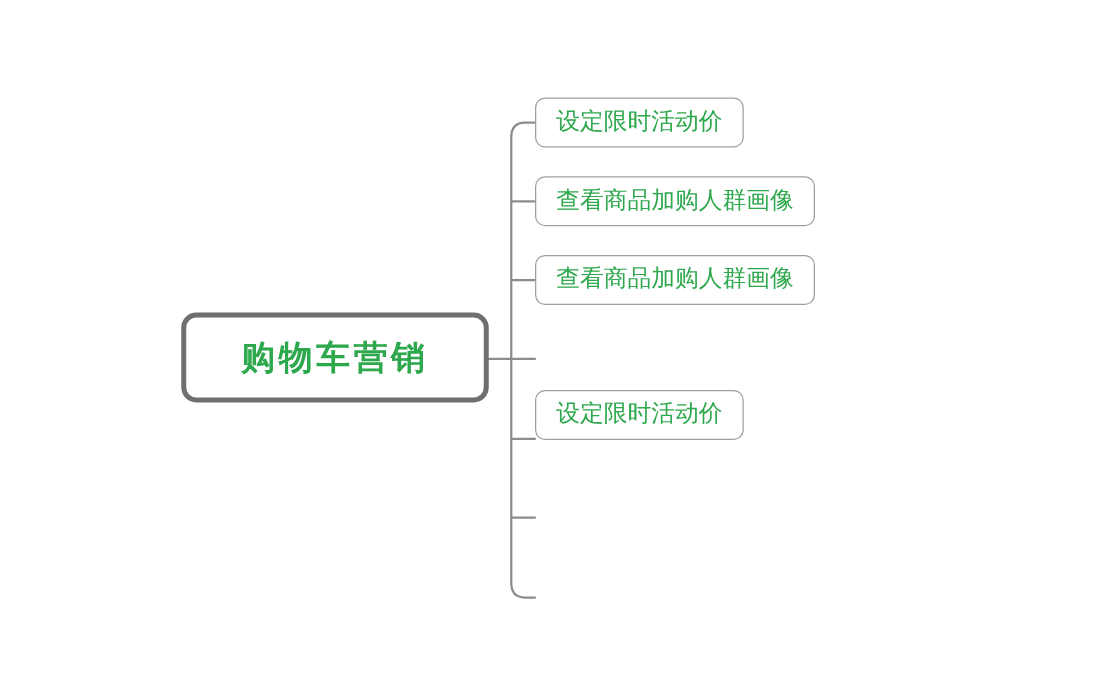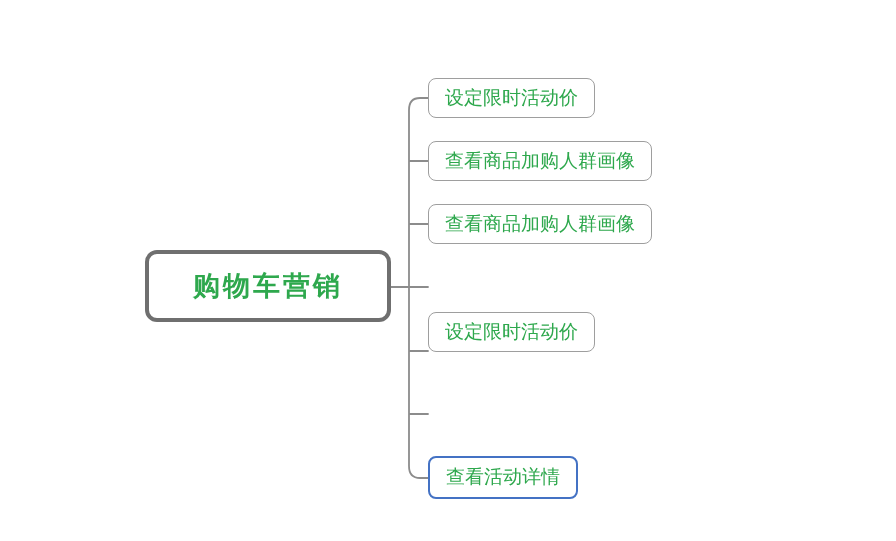--- a/index.html
+++ b/index.html
@@ -83,15 +83,14 @@
   <div class="node child c1">设定限时活动价</div>
 
   <div class="node child c2">查看商品加购人群画像</div>
 
   <div class="node child c3">查看商品加购人群画像</div>
 
 
   <div class="node child c5">设定限时活动价</div>
 
 
-  <div class="node child c7 selected">查看活动详情</div>
 
 </div>
 
 </body></html>

